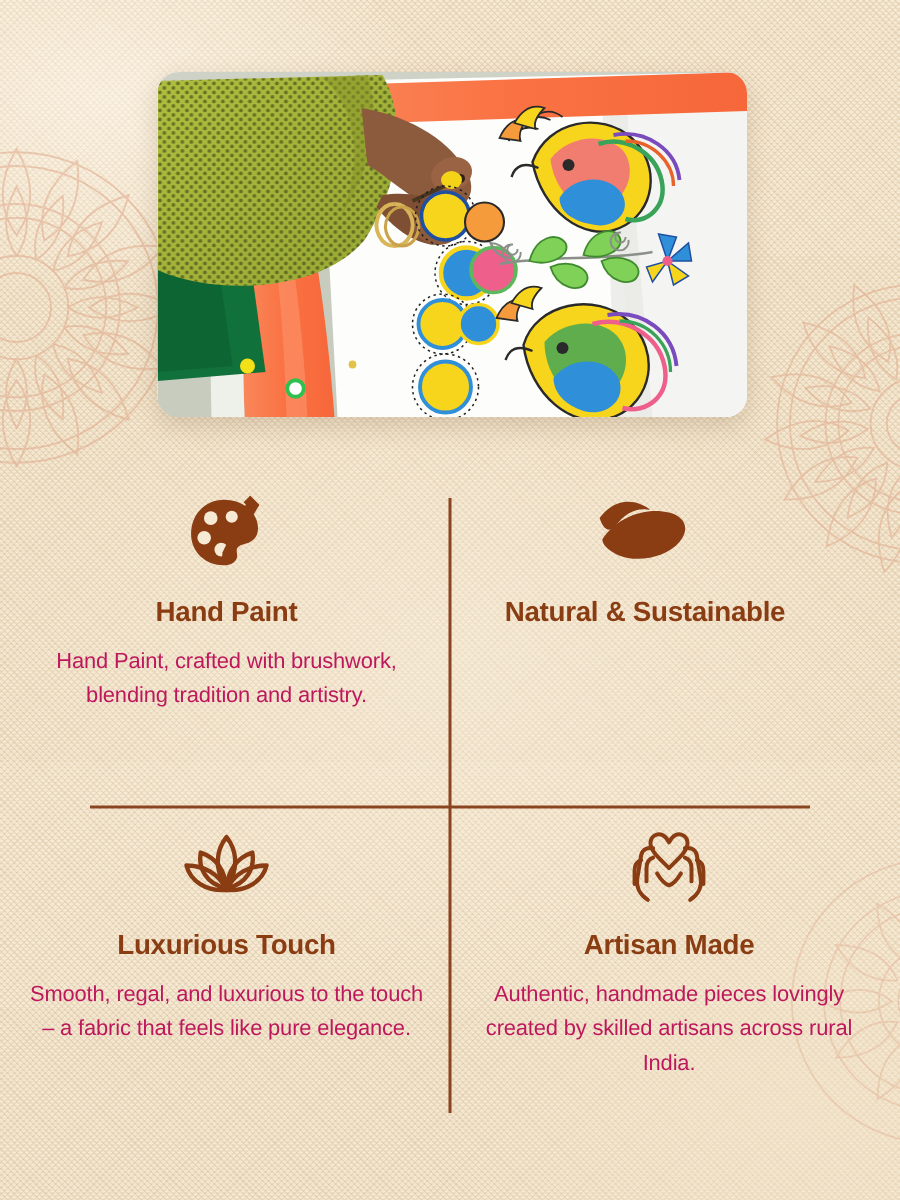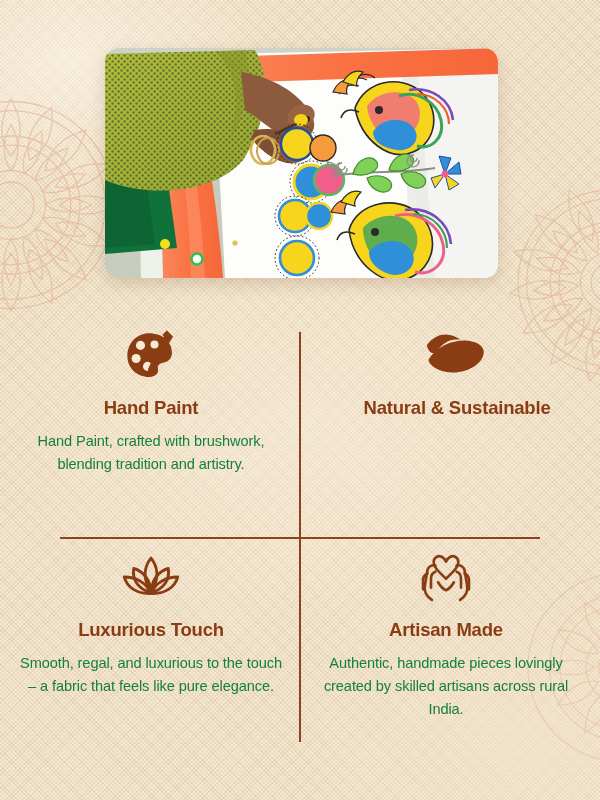--- a/index.html
+++ b/index.html
@@ -109,21 +109,21 @@
     height: 1.6px;
   }
 
   .feature {
     position: absolute;
     width: 282px;
     text-align: center;
     padding: 0 10px;
   }
   #feature-hand-paint        { left: 10px;  top: 6px; }
-  #feature-natural           { left: 316px; top: 6px; }
+  #feature-natural           { left: 289px; top: 6px; }
   #feature-luxurious         { left: 10px;  top: 228px; }
   #feature-artisan           { left: 305px; top: 228px; }
 
   .feature-icon {
     height: 62px;
     display: flex;
     align-items: center;
     justify-content: center;
     margin-bottom: 12px;
   }
@@ -133,21 +133,21 @@
     font-size: 18.5px;
     font-weight: bold;
     color: #8a3c12;
     letter-spacing: -0.2px;
     margin-bottom: 12px;
     line-height: 1.1;
   }
 
   .feature-desc {
     font-size: 14.6px;
-    color: #15803d;
+    color: #be185d;
     line-height: 1.55;
     letter-spacing: -0.1px;
   }
 </style>
 </head>
 <body>
 
 <div id="page">
 
   <div id="texture-weave"></div>

